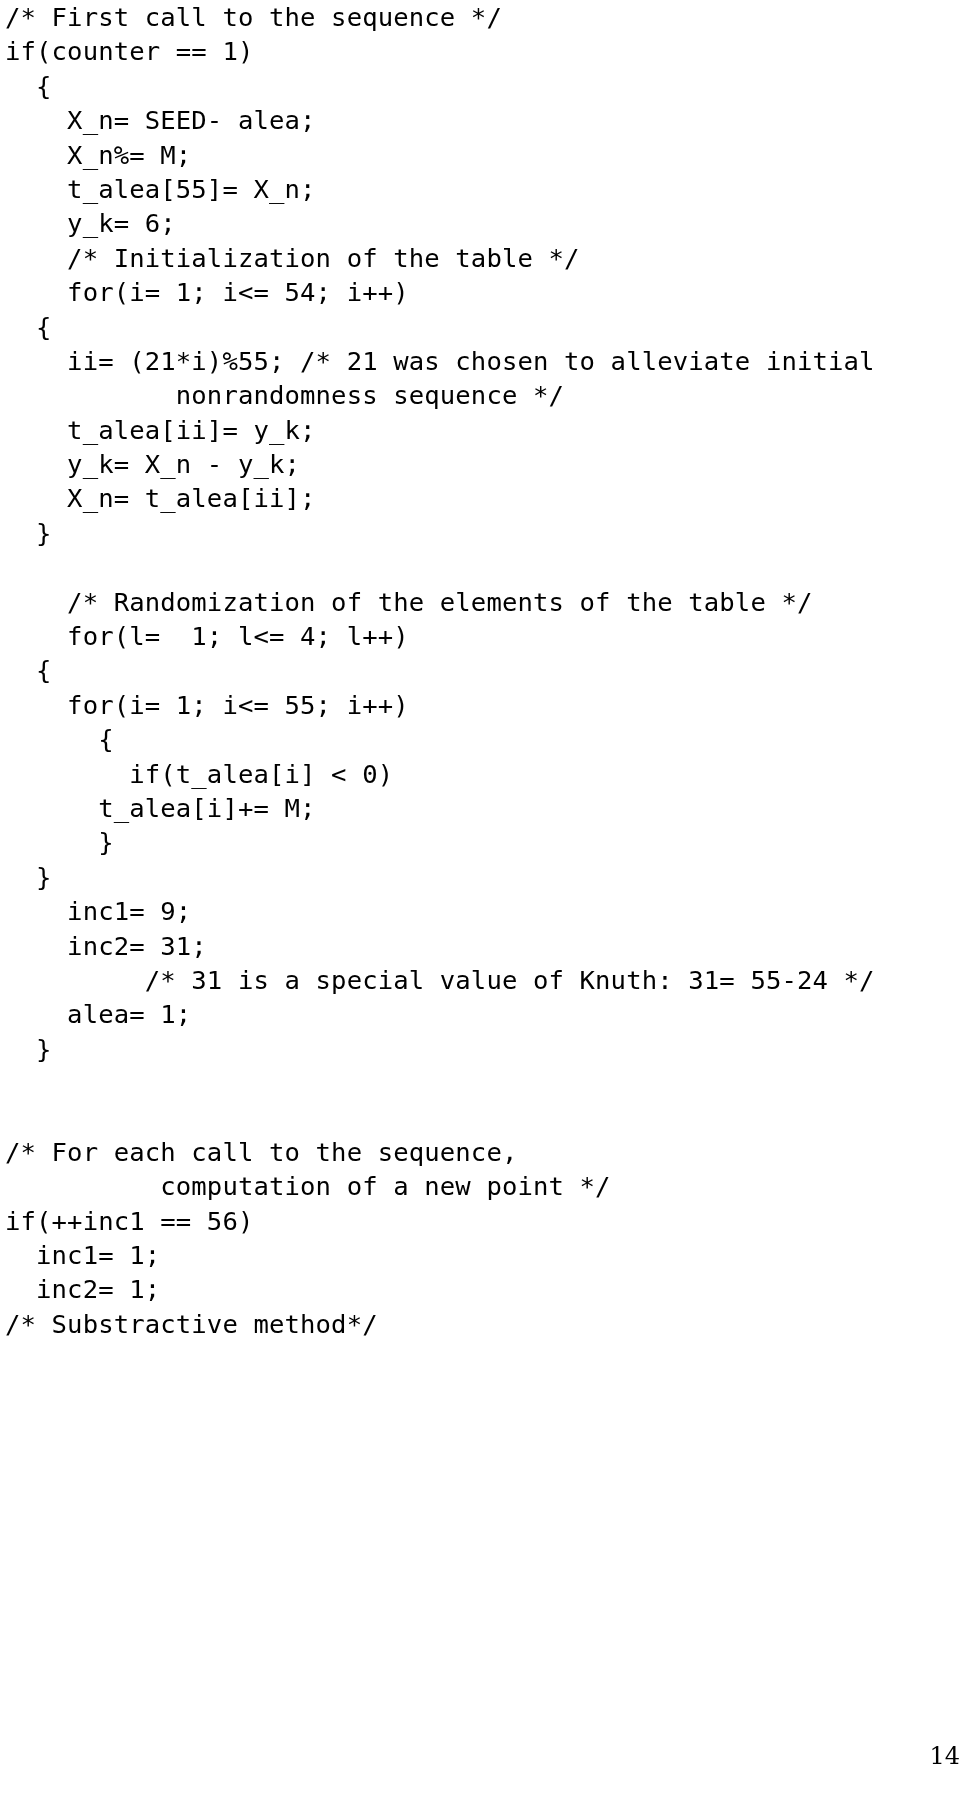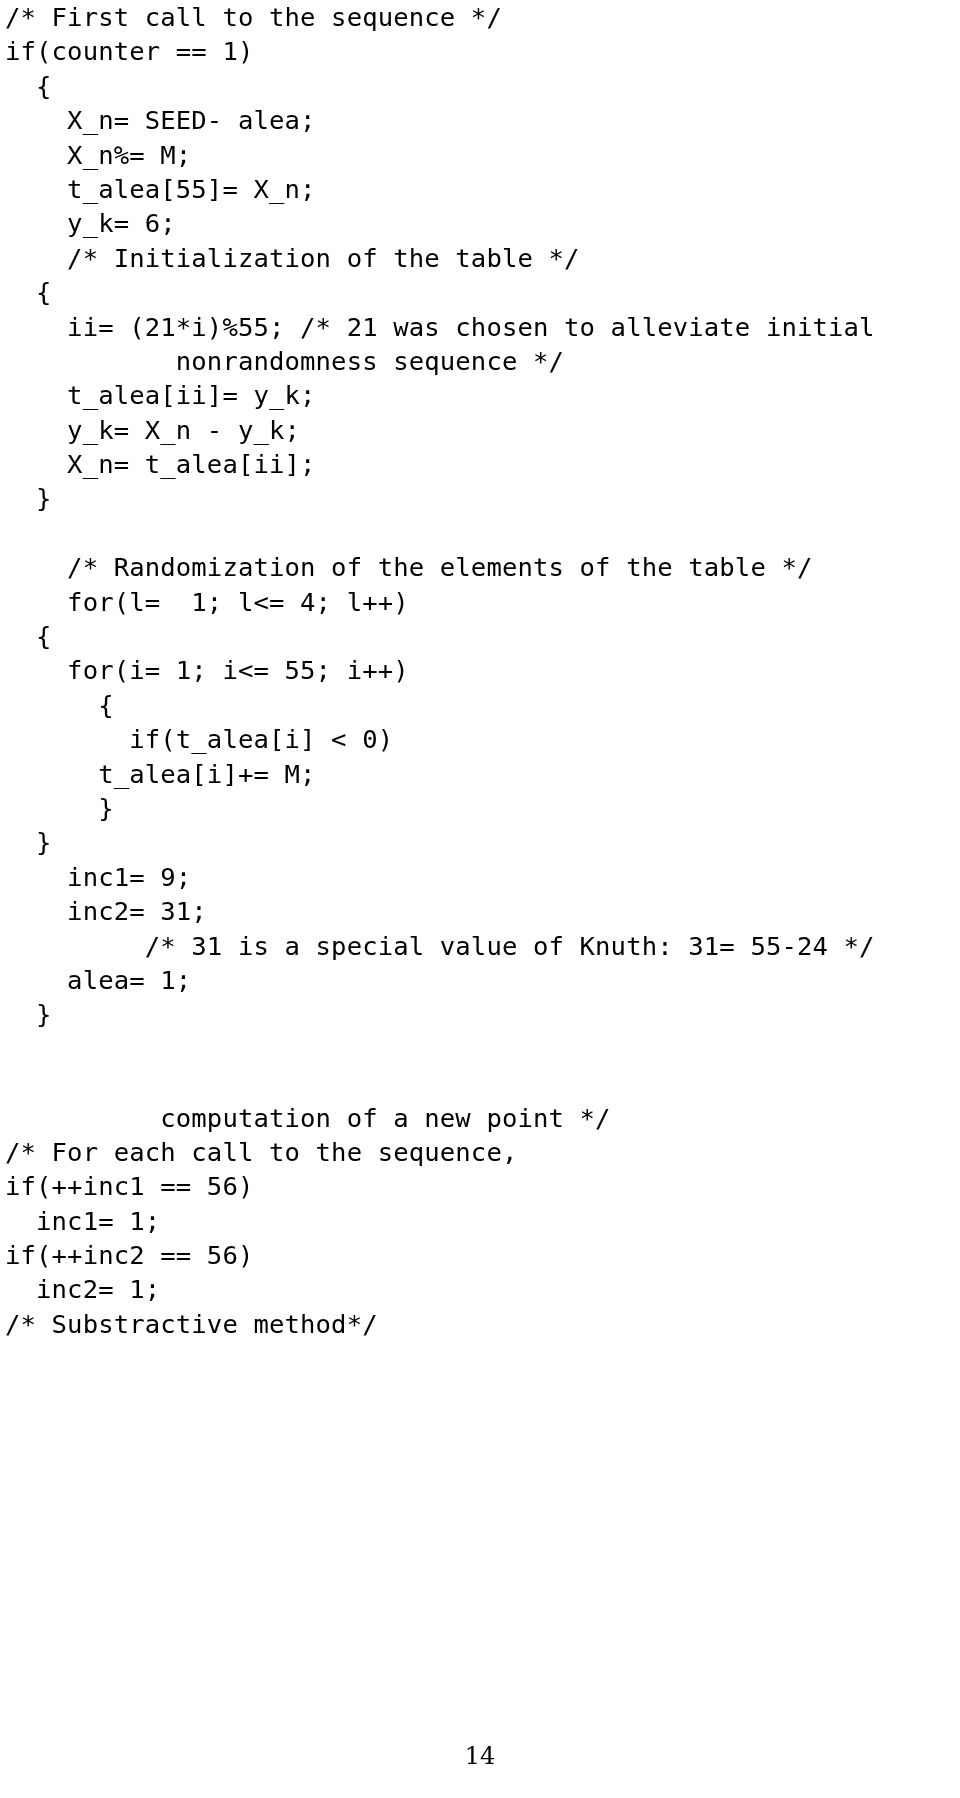--- a/index.html
+++ b/index.html
@@ -37,40 +37,41 @@
     color: #000000;
   }
   .code-line.blank {
     height: 34.4px;
   }
   #page-number {
     position: absolute;
     left: 0;
     top: 1742px;
     width: 960px;
-    text-align: center;
+    text-align: right;
     font-family: "DejaVu Serif", "Liberation Serif", serif;
     font-size: 24px;
     color: #000000;
   }
 </style>
 </head>
 <body>
 
 <div id="page">
 
   <div id="code-listing">
       <div class="code-line">/* First call to the sequence */</div>
       <div class="code-line">if(counter == 1)</div>
       <div class="code-line">  {</div>
       <div class="code-line">    X_n= SEED- alea;</div>
       <div class="code-line">    X_n%= M;</div>
       <div class="code-line">    t_alea[55]= X_n;</div>
       <div class="code-line">    y_k= 6;</div>
       <div class="code-line">    /* Initialization of the table */</div>
+      <div class="code-line">    for(i= 1; i&lt;= 54; i++)</div>
       <div class="code-line">  {</div>
       <div class="code-line">    ii= (21*i)%55; /* 21 was chosen to alleviate initial</div>
       <div class="code-line">           nonrandomness sequence */</div>
       <div class="code-line">    t_alea[ii]= y_k;</div>
       <div class="code-line">    y_k= X_n - y_k;</div>
       <div class="code-line">    X_n= t_alea[ii];</div>
       <div class="code-line">  }</div>
       <div class="code-line blank"></div>
       <div class="code-line">    /* Randomization of the elements of the table */</div>
       <div class="code-line">    for(l=  1; l&lt;= 4; l++)</div>
@@ -81,24 +82,23 @@
       <div class="code-line">      t_alea[i]+= M;</div>
       <div class="code-line">      }</div>
       <div class="code-line">  }</div>
       <div class="code-line">    inc1= 9;</div>
       <div class="code-line">    inc2= 31;</div>
       <div class="code-line">         /* 31 is a special value of Knuth: 31= 55-24 */</div>
       <div class="code-line">    alea= 1;</div>
       <div class="code-line">  }</div>
       <div class="code-line blank"></div>
       <div class="code-line blank"></div>
+      <div class="code-line">/* For each call to the sequence,</div>
       <div class="code-line">          computation of a new point */</div>
-      <div class="code-line">/* For each call to the sequence,</div>
       <div class="code-line">if(++inc1 == 56)</div>
       <div class="code-line">  inc1= 1;</div>
-      <div class="code-line">if(++inc2 == 56)</div>
       <div class="code-line">  inc2= 1;</div>
       <div class="code-line">/* Substractive method*/</div>
     </div>
 
   <div id="page-number">14</div>
 
 </div>
 
 </body></html>

